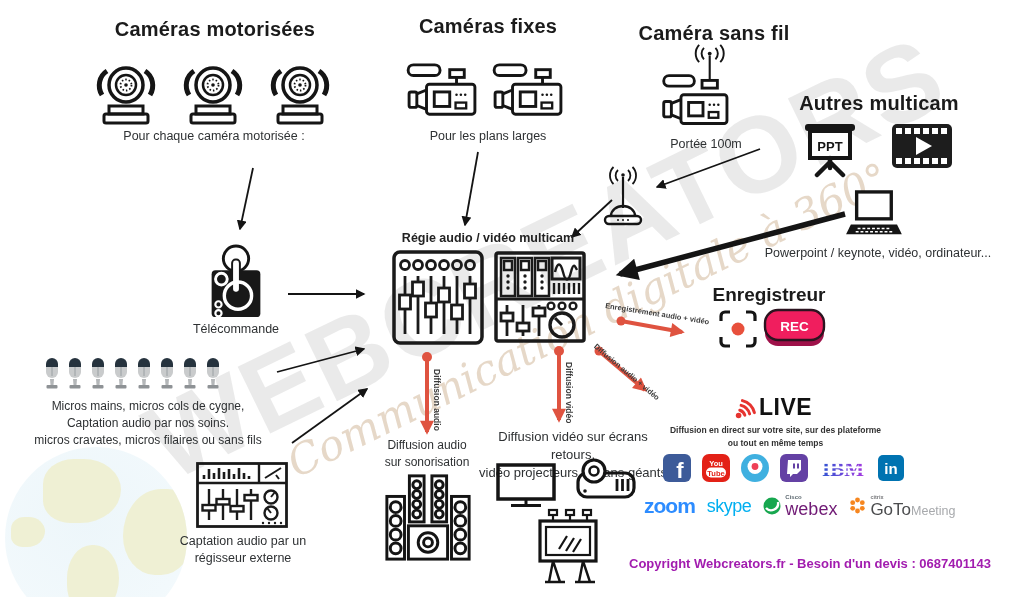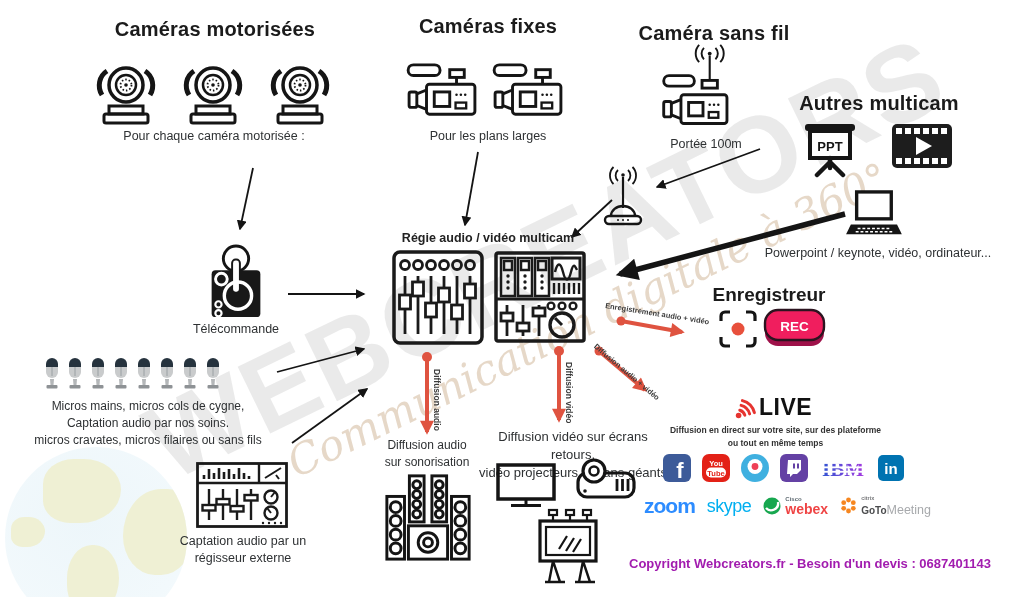--- a/index.html
+++ b/index.html
@@ -523,35 +523,35 @@
 <div class="abs z2 row" style="left:644px;top:494px;gap:12px">
   <div style="font-size:21px;font-weight:800;color:#2d8cff;letter-spacing:-1px">zoom</div>
   <div style="font-size:18px;font-weight:400;color:#00aff0;letter-spacing:-.5px">skype</div>
   <div class="row" style="gap:4px">
     <svg width="18" height="18" viewBox="0 0 18 18">
         <circle cx="9" cy="9" r="8.5" fill="#17a74f"></circle>
         <path d="M3,11 a7,7 0 0 0 12,-6" stroke="#fff" stroke-width="2.4" fill="none"></path>
       </svg>
     <div>
       <div style="font-size:6px;font-weight:700;color:#5e6a71;line-height:1">Cisco</div>
-      <div style="font-size:14px;font-weight:700;color:#ef4444;line-height:1">webex</div>
+      <div style="font-size:18px;font-weight:400;color:#701a75;line-height:1">webex</div>
     </div>
   </div>
   <div class="row" style="gap:4px">
     <svg width="17" height="17" viewBox="0 0 17 17">
         <g fill="#f6861f">
           <circle cx="8.5" cy="3" r="2.4"></circle>
           <circle cx="13.3" cy="5.7" r="2.4"></circle>
           <circle cx="13.3" cy="11.3" r="2.4"></circle>
           <circle cx="8.5" cy="14" r="2.4"></circle>
           <circle cx="3.7" cy="11.3" r="2.4"></circle>
           <circle cx="3.7" cy="5.7" r="2.4"></circle>
         </g>
         <circle cx="8.5" cy="8.5" r="2.2" fill="#fff"></circle>
       </svg>
     <div>
       <div style="font-size:5.5px;font-weight:700;color:#77787b;line-height:1.1">citrix</div>
-      <div style="line-height:1"><span style="font-size:10px;font-weight:700;color:#4b4c4e">GoTo</span><span style="font-size:12.5px;font-weight:500;color:#a7a9ac">Meeting</span></div>
+      <div style="line-height:1"><span style="font-size:17px;font-weight:400;color:#4b4c4e">GoTo</span><span style="font-size:12.5px;font-weight:500;color:#a7a9ac">Meeting</span></div>
     </div>
   </div>
 </div>
 
 <div class="abs z2 copyright ctr" style="left:612px;top:556px;width:396px">Copyright Webcreators.fr - Besoin d'un devis : 0687401143</div>
 
 </body></html>

